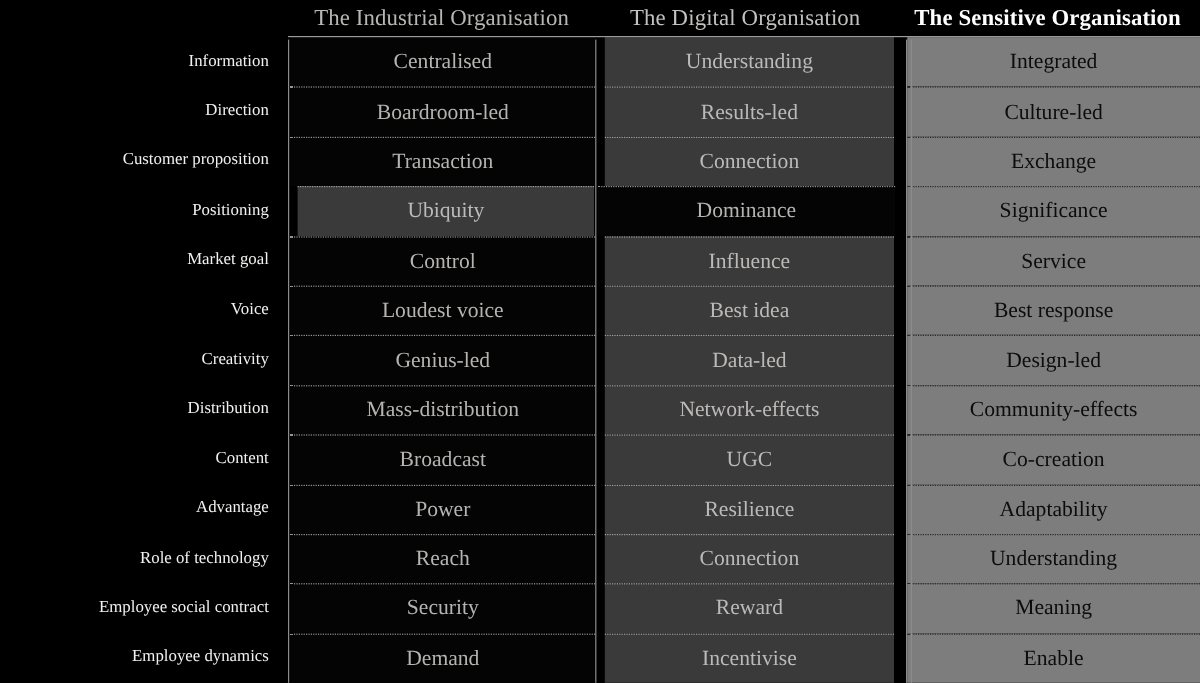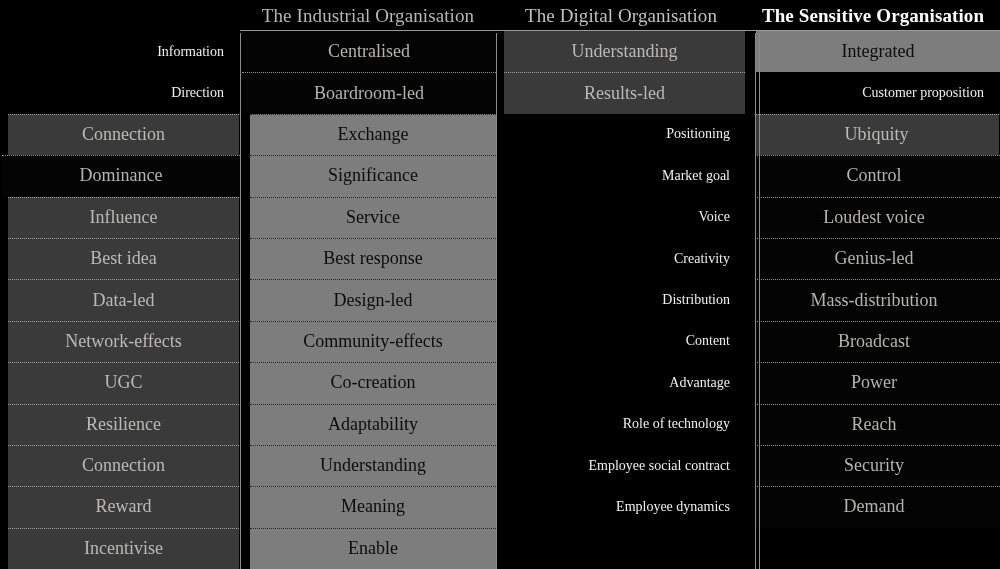--- a/index.html
+++ b/index.html
@@ -144,22 +144,24 @@
     <div class="hdr c3">The Sensitive Organisation</div>
 
     <div class="rowlabel">Information</div>
     <div class="cell c1">Centralised</div>
     <div class="cell c2">Understanding</div>
     <div class="cell c3">Integrated</div>
 
     <div class="rowlabel">Direction</div>
     <div class="cell c1 sep">Boardroom-led</div>
     <div class="cell c2 sep">Results-led</div>
+    <div class="cell c3 sep">Culture-led</div>
 
     <div class="rowlabel">Customer proposition</div>
+    <div class="cell c1 sep">Transaction</div>
     <div class="cell c2 sep">Connection</div>
     <div class="cell c3 sep">Exchange</div>
 
     <div class="rowlabel">Positioning</div>
     <div class="cell c2 sep">Ubiquity</div>
     <div class="cell c1 sep">Dominance</div>
     <div class="cell c3 sep">Significance</div>
 
     <div class="rowlabel">Market goal</div>
     <div class="cell c1 sep">Control</div>

